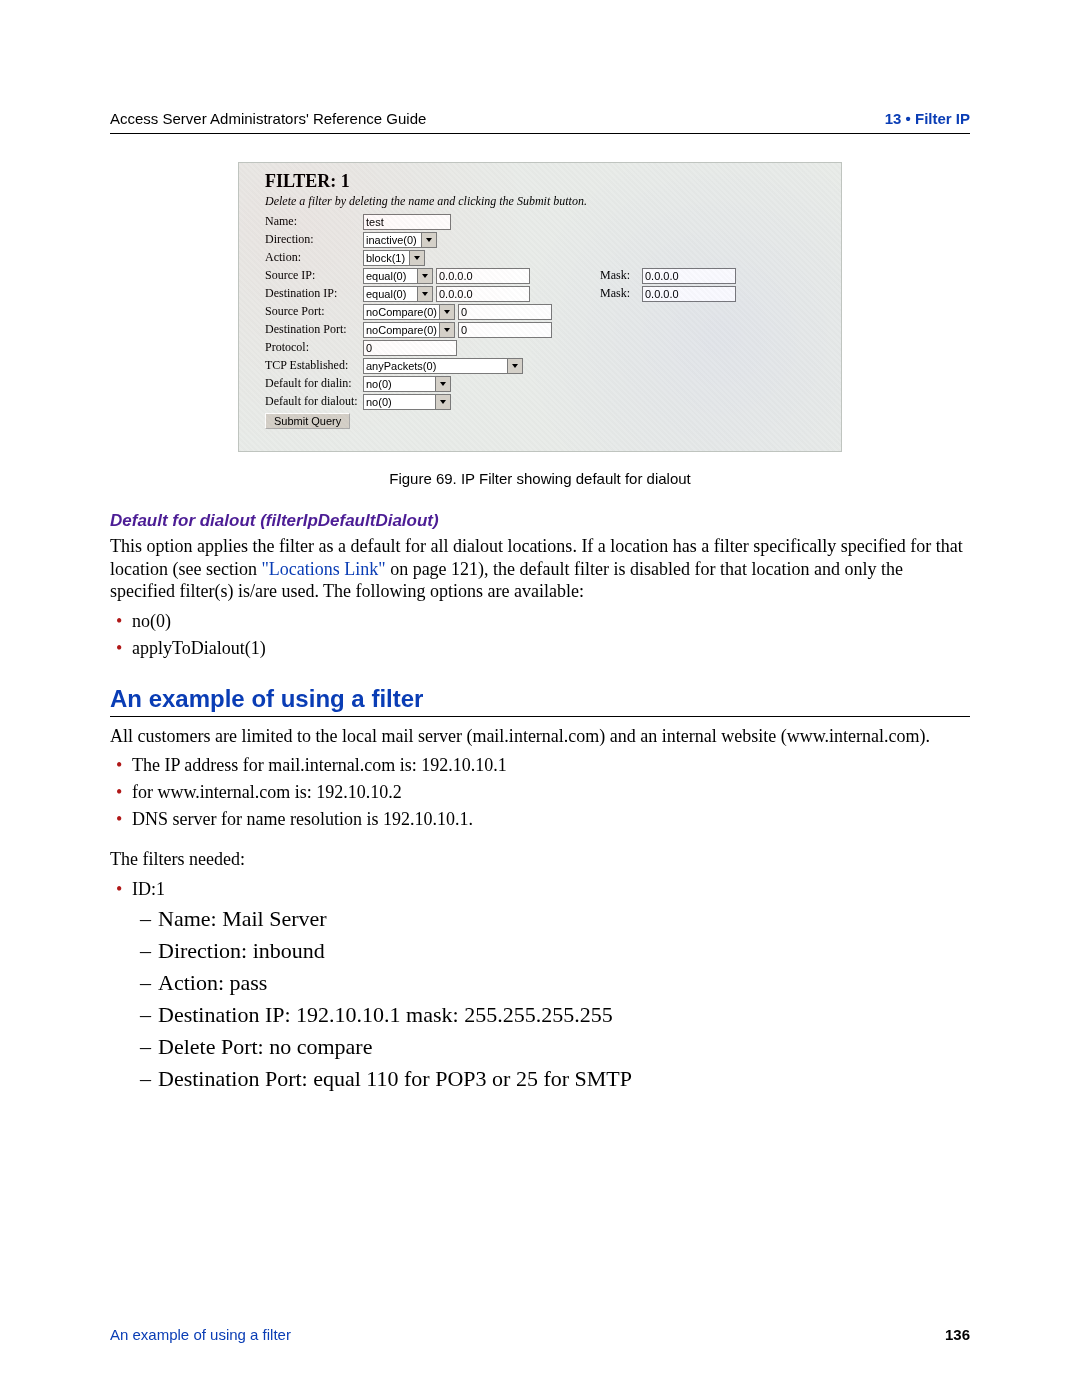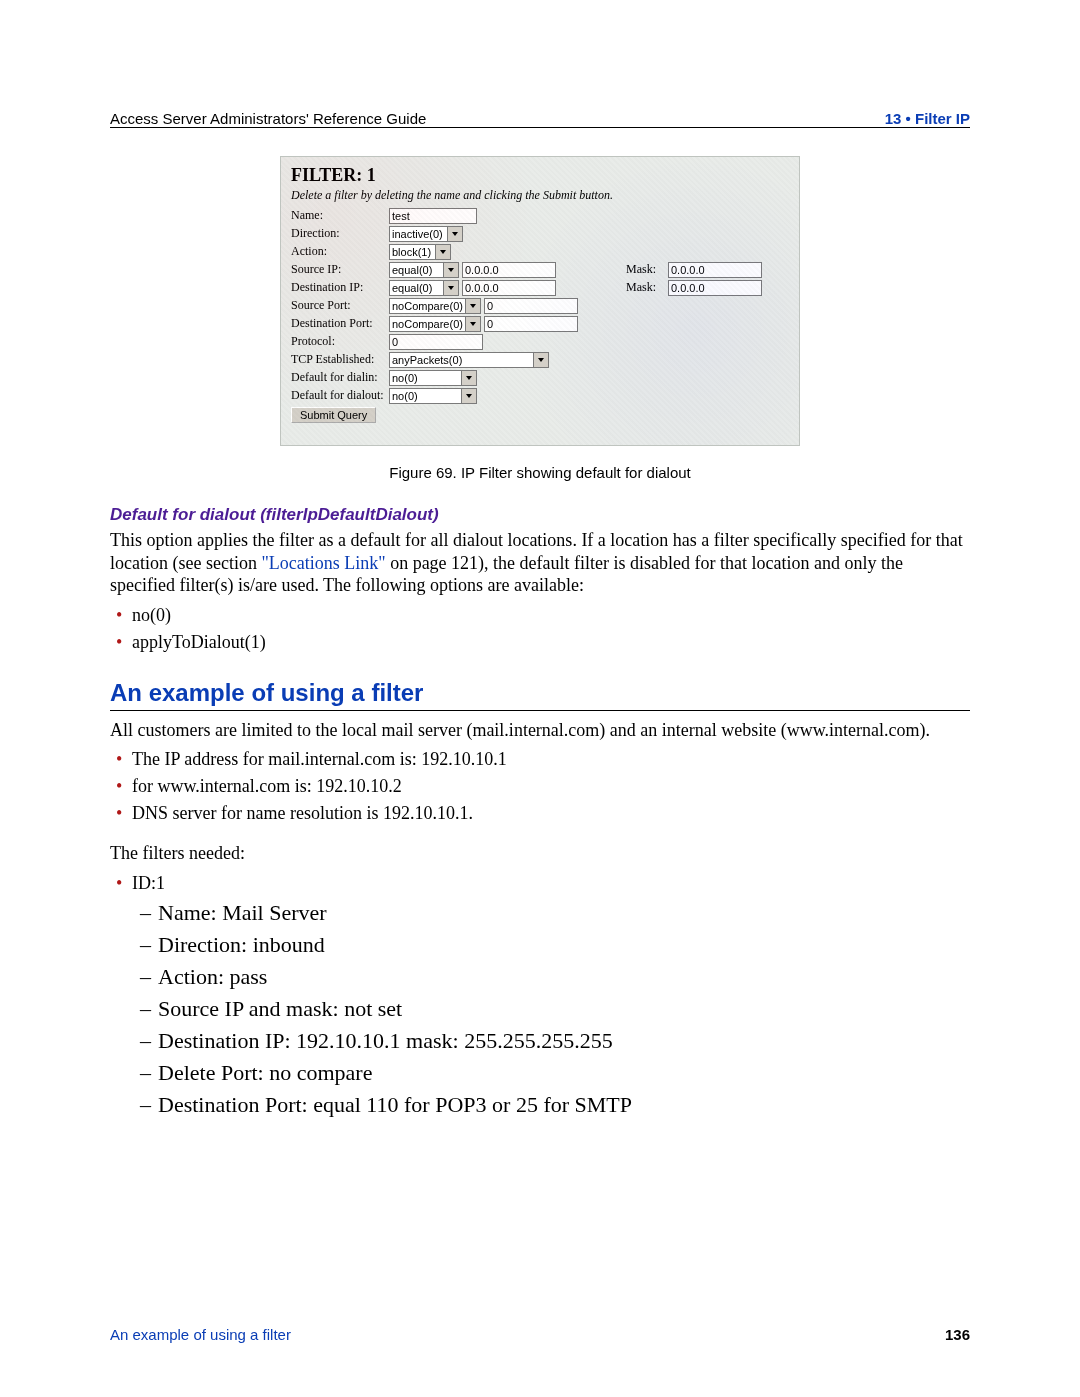--- a/index.html
+++ b/index.html
@@ -14,41 +14,42 @@
     height: 1397px;
     position: relative;
     box-sizing: border-box;
     padding: 110px 110px 0 110px;
   }
   .header {
     display: flex;
     justify-content: space-between;
     font-family: Arial, Helvetica, sans-serif;
     font-size: 15px;
+    padding-bottom: 6px;
     border-bottom: 1px solid #000;
     margin-bottom: 20px;
   }
   .header-left { color: #000; }
   .header-right { color: #0a3db5; font-weight: bold; }
   .screenshot-wrap {
     text-align: center;
     margin: 28px 0 8px 0;
   }
   .screenshot {
     display: inline-block;
-    width: 520px;
+    width: 604px;
     height: 290px;
     background: #e9ece9;
     border: 1px solid #bfc4bf;
     text-align: left;
     position: relative;
     font-family: 'Times New Roman', serif;
     font-size: 12px;
     box-sizing: border-box;
-    padding: 6px 10px;
+    padding: 6px 26px;
     overflow: hidden;
   }
   .screenshot::before {
     content: "";
     position: absolute;
     inset: 0;
     background:
       radial-gradient(circle at 10% 20%, rgba(255,0,0,0.03), transparent 40%),
       radial-gradient(circle at 80% 60%, rgba(0,0,255,0.03), transparent 40%),
       repeating-linear-gradient(45deg, rgba(0,0,0,0.015) 0 2px, transparent 2px 4px);
@@ -323,21 +324,20 @@
 
   <p class="body-text">The filters needed:</p>
 
   <ul class="bullets">
     <li>
       <span>ID:1</span>
       <ul class="sub">
         <li>Name: Mail Server</li>
         <li>Direction: inbound</li>
         <li>Action: pass</li>
-        <li>Source IP and mask: not set</li>
         <li>Destination IP: 192.10.10.1 mask: 255.255.255.255</li>
         <li>Delete Port: no compare</li>
         <li>Destination Port: equal 110 for POP3 or 25 for SMTP</li>
       </ul>
     </li>
   </ul>
 
   <div class="footer">
     <span class="footer-left">An example of using a filter</span>
     <span class="footer-right">136</span>

